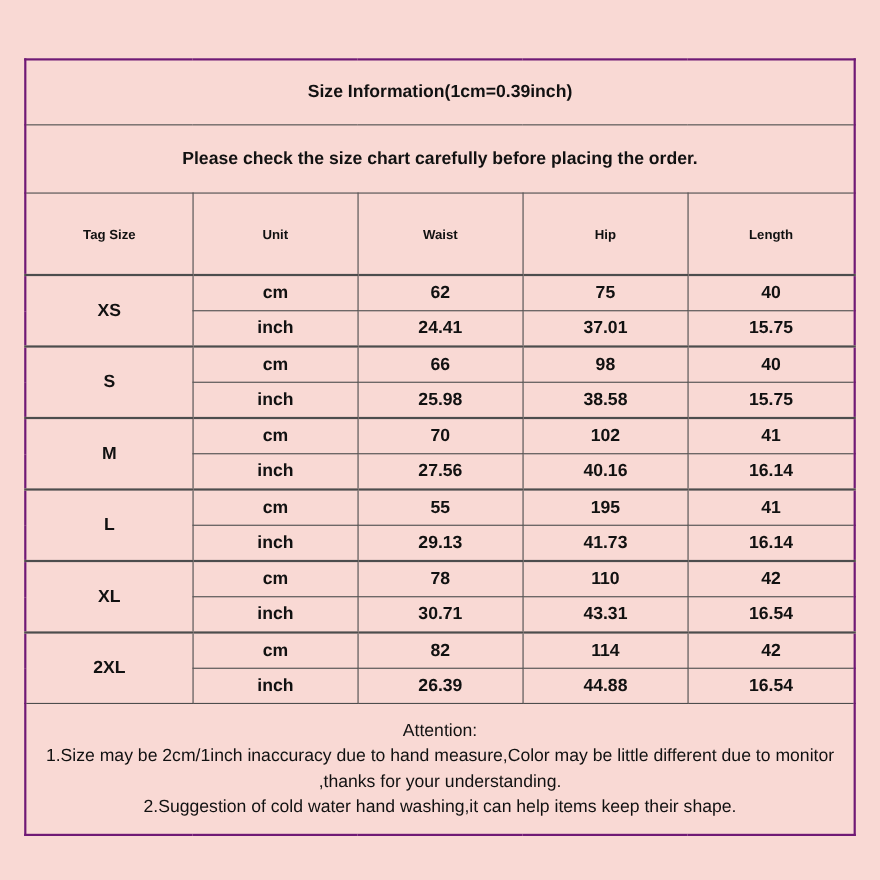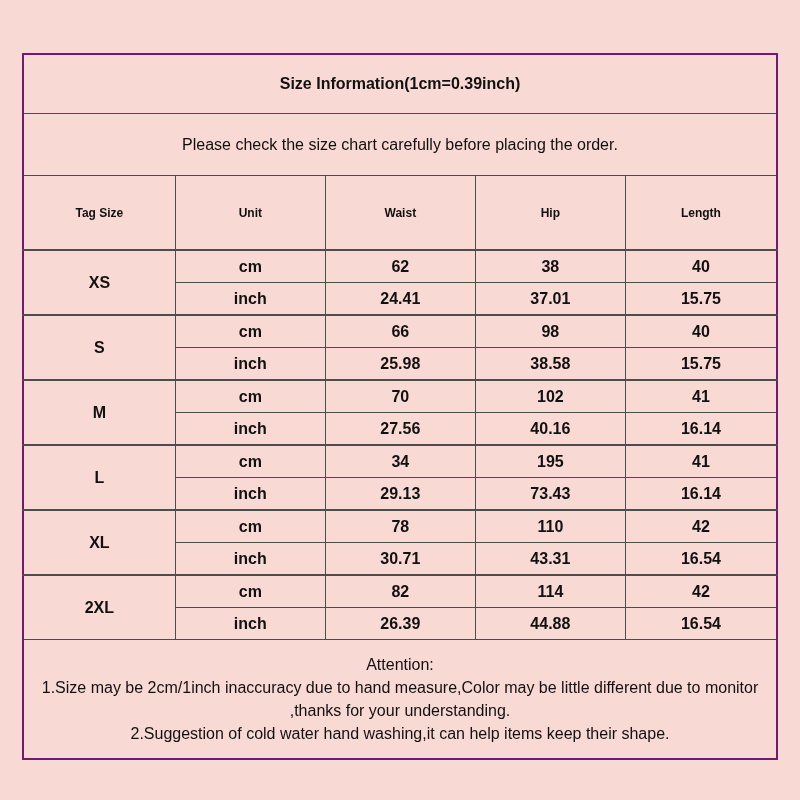--- a/index.html
+++ b/index.html
@@ -37,21 +37,21 @@
   }
   td.title-cell {
     height: 58px;
     vertical-align: bottom;
     padding-bottom: 3px;
     font-weight: bold;
     font-size: 17px;
   }
   td.subtitle-cell {
     height: 61px;
-    font-weight: normal;
+    font-weight: bold;
     font-size: 16px;
   }
   tr.header-row th {
     height: 73px;
     font-weight: bold;
     font-size: 12px;
   }
   tr.data-row td {
     height: 31px;
     font-weight: bold;
@@ -103,21 +103,21 @@
       <th>Unit</th>
       <th>Waist</th>
       <th>Hip</th>
       <th>Length</th>
     </tr>
 
     <tr class="data-row group-start">
       <td class="size-cell" rowspan="2">XS</td>
       <td class="white-cell">cm</td>
       <td class="white-cell">62</td>
-      <td class="white-cell">38</td>
+      <td class="white-cell">75</td>
       <td class="white-cell">40</td>
     </tr>
     <tr class="data-row">
       <td>inch</td>
       <td>24.41</td>
       <td>37.01</td>
       <td>15.75</td>
     </tr>
 
     <tr class="data-row group-start">
@@ -144,28 +144,28 @@
     <tr class="data-row">
       <td>inch</td>
       <td>27.56</td>
       <td>40.16</td>
       <td>16.14</td>
     </tr>
 
     <tr class="data-row group-start">
       <td class="size-cell" rowspan="2">L</td>
       <td class="white-cell">cm</td>
-      <td class="white-cell">34</td>
+      <td class="white-cell">55</td>
       <td class="white-cell">195</td>
       <td class="white-cell">41</td>
     </tr>
     <tr class="data-row">
       <td>inch</td>
       <td>29.13</td>
-      <td>73.43</td>
+      <td>41.73</td>
       <td>16.14</td>
     </tr>
 
     <tr class="data-row group-start">
       <td class="size-cell" rowspan="2">XL</td>
       <td class="white-cell">cm</td>
       <td class="white-cell">78</td>
       <td class="white-cell">110</td>
       <td class="white-cell">42</td>
     </tr>

